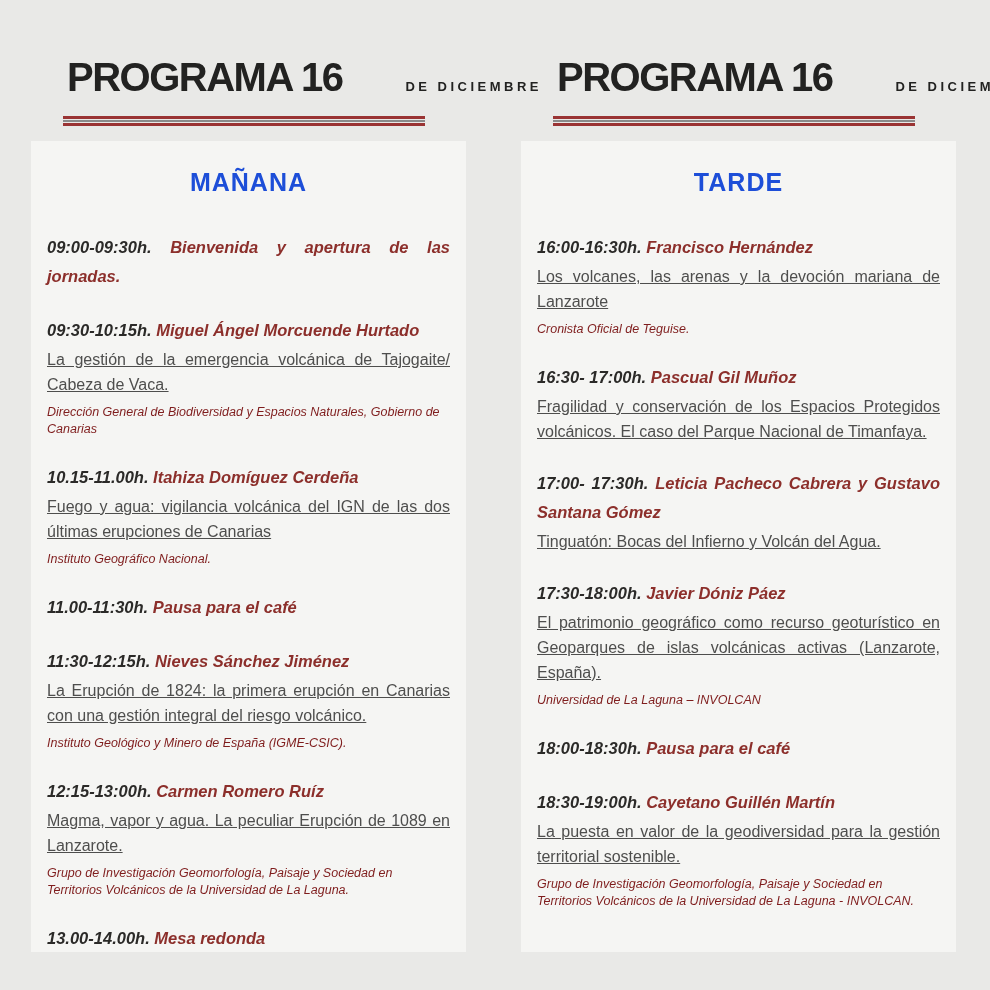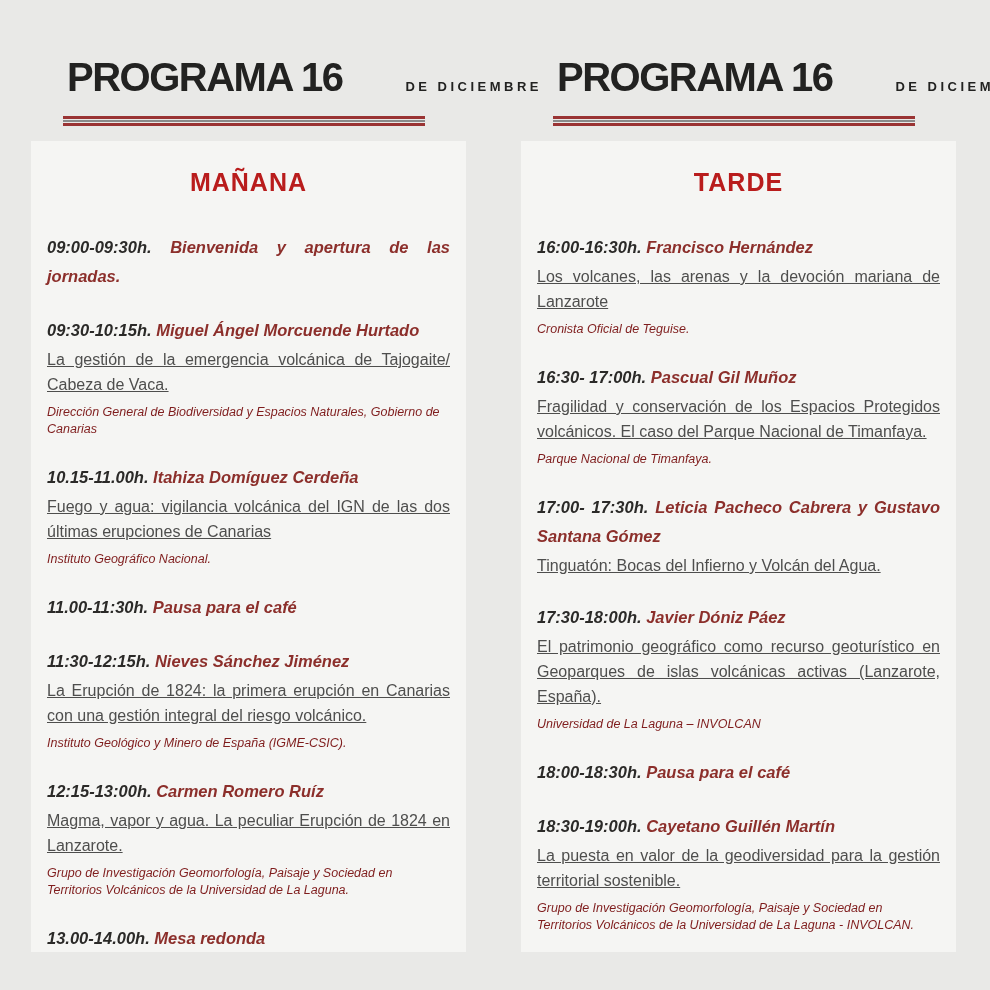--- a/index.html
+++ b/index.html
@@ -34,21 +34,21 @@
       #9a3434 7px, #9a3434 10px);
   }
 
   .panel {
     position: absolute; top: 141px; left: 0;
     width: 435px; height: 811px; box-sizing: border-box;
     background: #f5f5f3; padding: 0 16px; overflow: hidden;
   }
   .panel-title {
     margin: 27px 0 0; text-align: center;
-    font-size: 25px; font-weight: bold; letter-spacing: 1px; color: #b91c1c;
+    font-size: 25px; font-weight: bold; letter-spacing: 1px; color: #1d4ed8;
   }
   .sessions { margin-top: 36px; }
   .session { margin-bottom: 25px; }
   .head {
     margin: 0; font-size: 16.5px; font-weight: bold;
     line-height: 29px; text-align: justify; color: #2b2a28; font-style: italic;
   }
   .time { color: #2b2a28; }
   .stitle { color: #8c2f2b; }
   .desc {
@@ -100,21 +100,21 @@
           </article>
 
           <article class="session">
             <p class="head"><span class="time">11:30-12:15h.</span> <span class="stitle">Nieves Sánchez Jiménez</span></p>
             <p class="desc">La Erupción de 1824: la primera erupción en Canarias con una gestión integral del riesgo volcánico.</p>
             <p class="affil">Instituto Geológico y Minero de España (IGME-CSIC).</p>
           </article>
 
           <article class="session">
             <p class="head"><span class="time">12:15-13:00h.</span> <span class="stitle">Carmen Romero Ruíz</span></p>
-            <p class="desc">Magma, vapor y agua. La peculiar Erupción de 1824 en Lanzarote.</p>
+            <p class="desc">Magma, vapor y agua. La peculiar Erupción de 1089 en Lanzarote.</p>
             <p class="affil">Grupo de Investigación Geomorfología, Paisaje y Sociedad en Territorios Volcánicos de la Universidad de La Laguna.</p>
           </article>
 
           <article class="session">
             <p class="head"><span class="time">13.00-14.00h.</span> <span class="stitle">Mesa redonda</span></p>
 
           </article>
         </div>
     </div>
   </section>
@@ -133,21 +133,20 @@
 
           <article class="session">
             <p class="head"><span class="time">16:00-16:30h.</span> <span class="stitle">Francisco Hernández</span></p>
             <p class="desc">Los volcanes, las arenas y la devoción mariana de Lanzarote</p>
             <p class="affil">Cronista Oficial de Teguise.</p>
           </article>
 
           <article class="session">
             <p class="head"><span class="time">16:30- 17:00h.</span> <span class="stitle">Pascual Gil Muñoz</span></p>
             <p class="desc">Fragilidad y conservación de los Espacios Protegidos volcánicos. El caso del Parque Nacional de Timanfaya.</p>
-            <p class="affil">Parque Nacional de Timanfaya.</p>
           </article>
 
           <article class="session">
             <p class="head"><span class="time">17:00- 17:30h.</span> <span class="stitle">Leticia Pacheco Cabrera y Gustavo Santana Gómez</span></p>
             <p class="desc">Tinguatón: Bocas del Infierno y Volcán del Agua.</p>
 
           </article>
 
           <article class="session">
             <p class="head"><span class="time">17:30-18:00h.</span> <span class="stitle">Javier Dóniz Páez</span></p>

